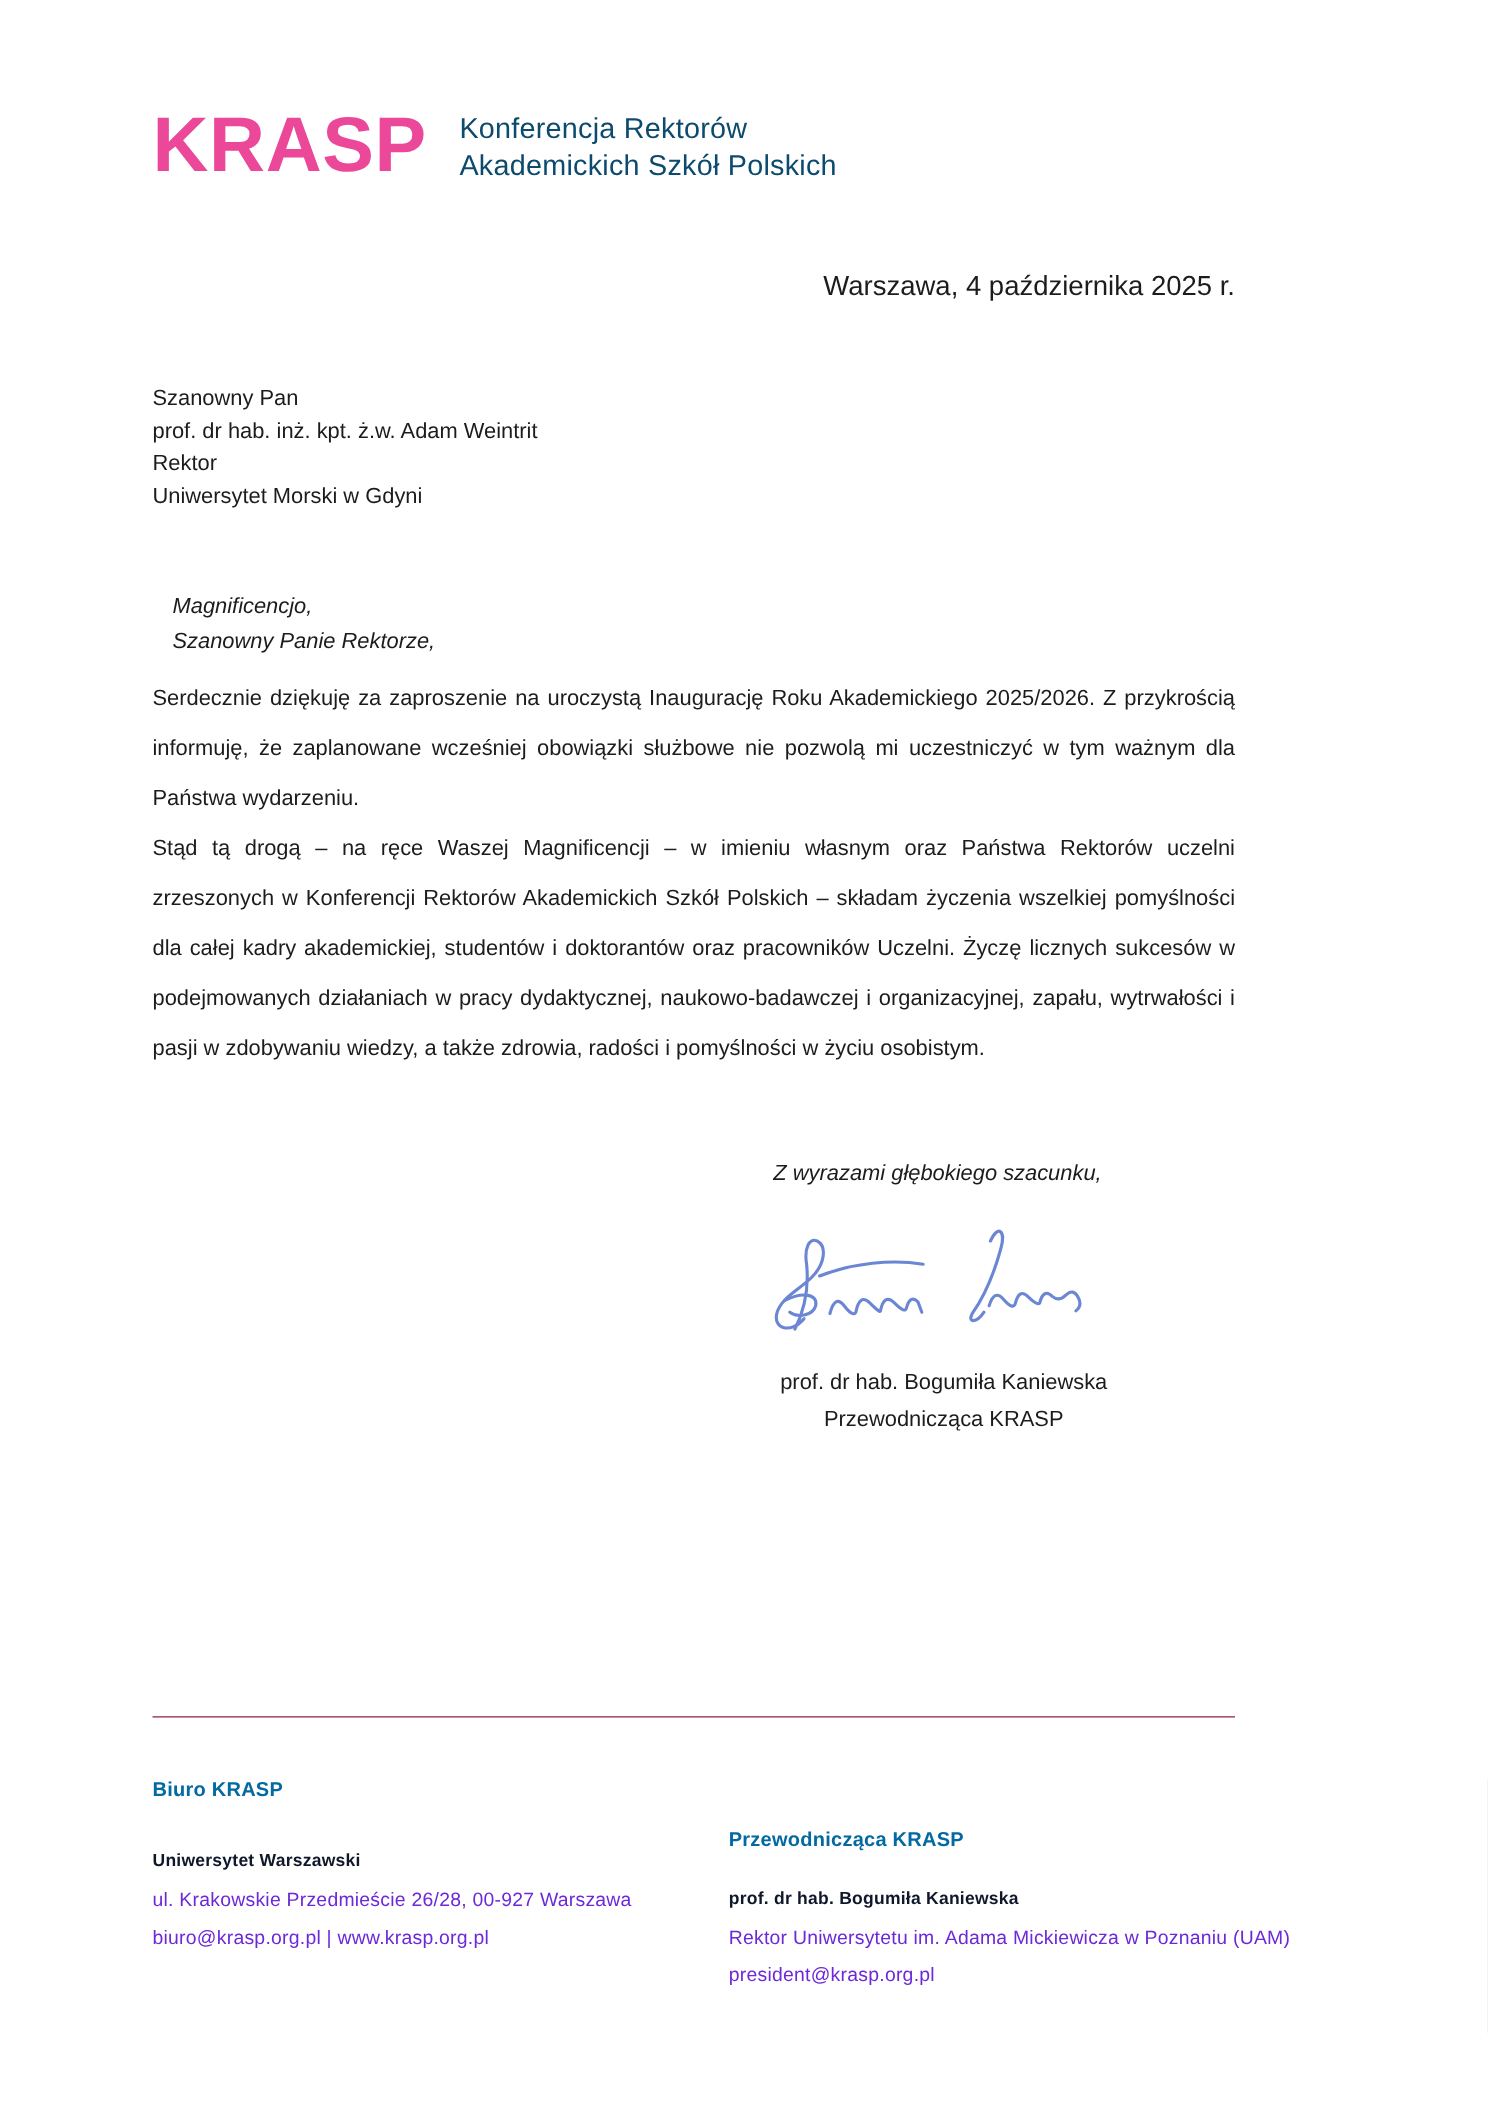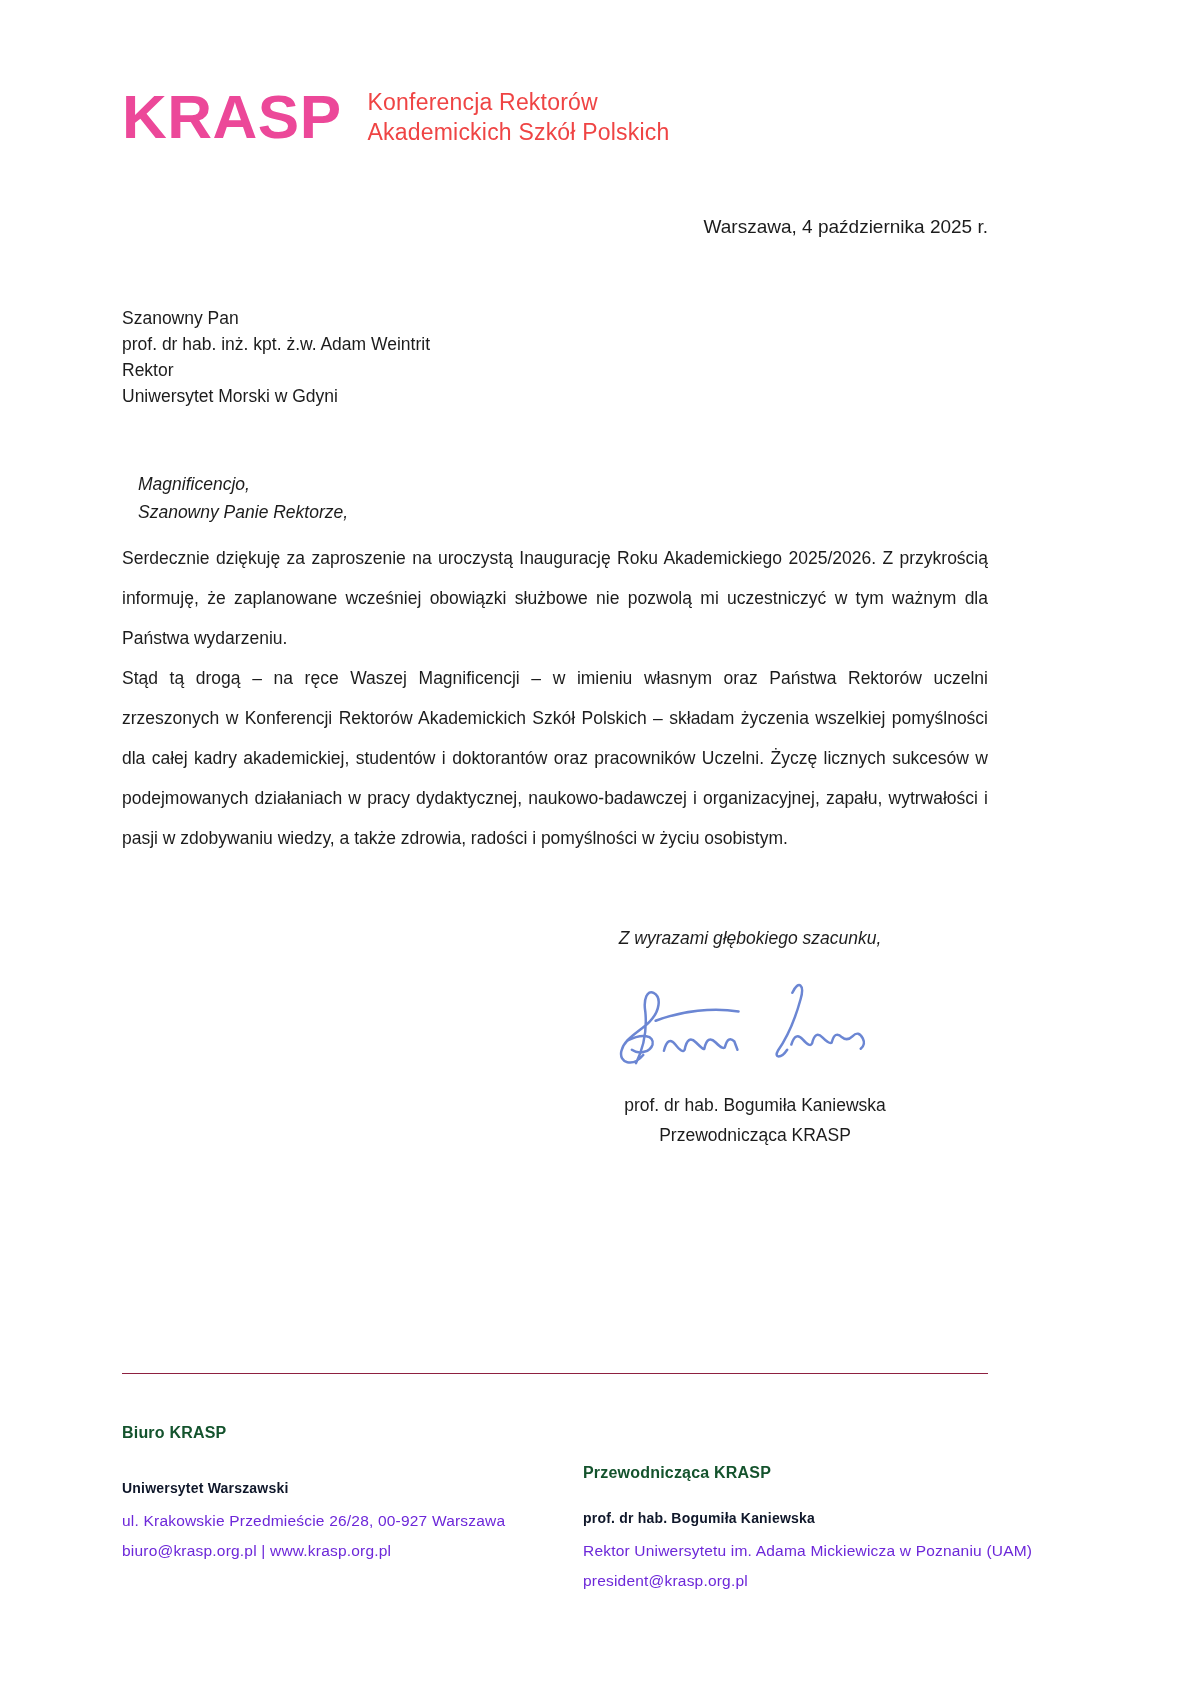--- a/index.html
+++ b/index.html
@@ -16,27 +16,27 @@
   .letterhead{
     position:absolute; left:122px; top:86px;
     display:flex; align-items:center;
   }
   .logo-acronym{
     font-size:62px; font-weight:bold; letter-spacing:0.5px;
     color:#ec4899; line-height:1;
   }
   .logo-name{
     margin-left:26px;
-    font-size:23px; line-height:30px; color:#ef4444;
+    font-size:23px; line-height:30px; color:#0c4a6e;
     letter-spacing:0.2px;
   }
   
   .dateline{
     position:absolute; left:122px; top:216px; width:866px;
-    text-align:right; font-size:19px;
+    text-align:right; font-size:22px;
   }
   
   .recipient{
     position:absolute; left:122px; top:305px;
     font-size:17.5px; line-height:26px;
   }
   
   .salutation{
     position:absolute; left:138px; top:470px;
     font-style:italic; font-size:17.5px; line-height:28px;
@@ -61,21 +61,21 @@
     position:absolute; left:485px; top:1090px; width:540px;
     text-align:center; font-size:17.5px; line-height:30px;
   }
   
   .footer-rule{
     position:absolute; left:122px; top:1373px; width:866px; height:1px;
     background:#8E2040;
   }
   .footer-col{position:absolute; font-size:15.5px;}
   .footer-col .f-heading{
-    color:#14532d; font-weight:bold; font-size:16px; letter-spacing:0.2px;
+    color:#0369a1; font-weight:bold; font-size:16px; letter-spacing:0.2px;
   }
   .footer-col .f-strong{
     color:#0f172a; font-weight:bold; font-size:14px; letter-spacing:0.2px;
   }
   .footer-col .f-gray{
     color:#6d28d9; line-height:30px; letter-spacing:0.2px;
   }
   .footer-left{left:122px; top:1424px; width:430px;}
   .footer-left .f-heading{margin-bottom:38px;}
   .footer-left .f-strong{margin-bottom:10px;}

